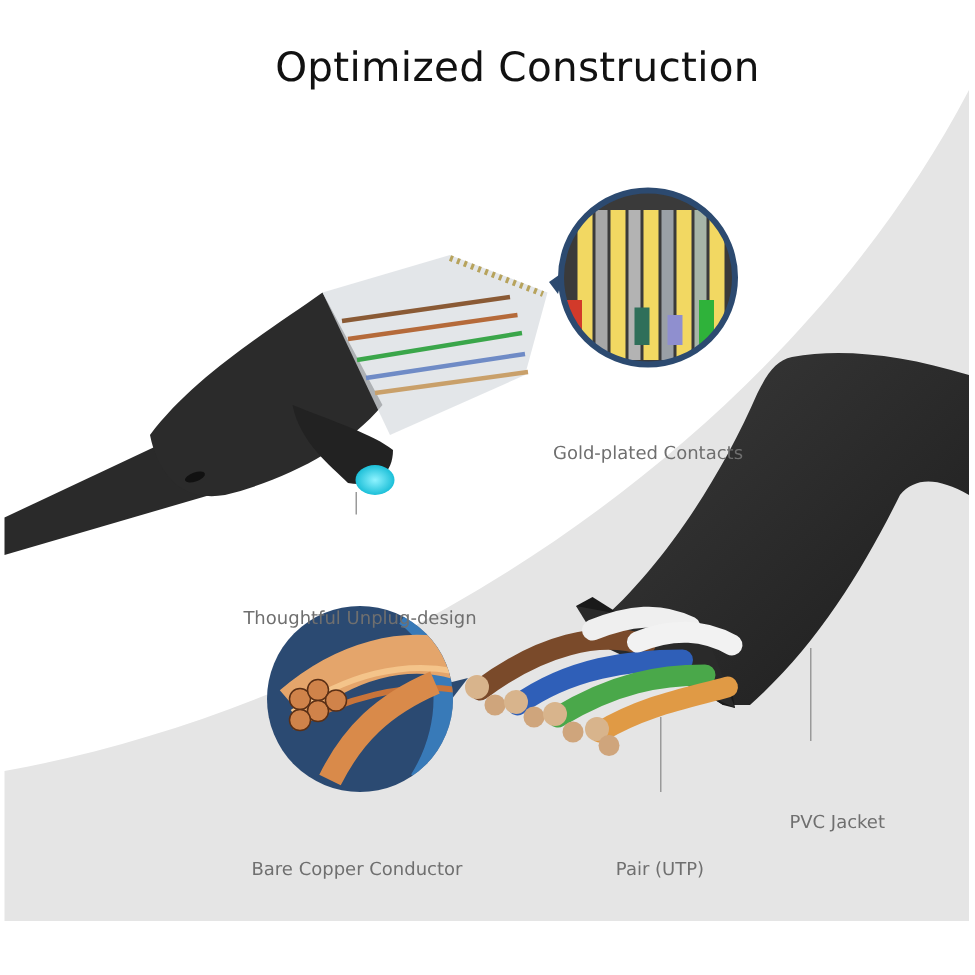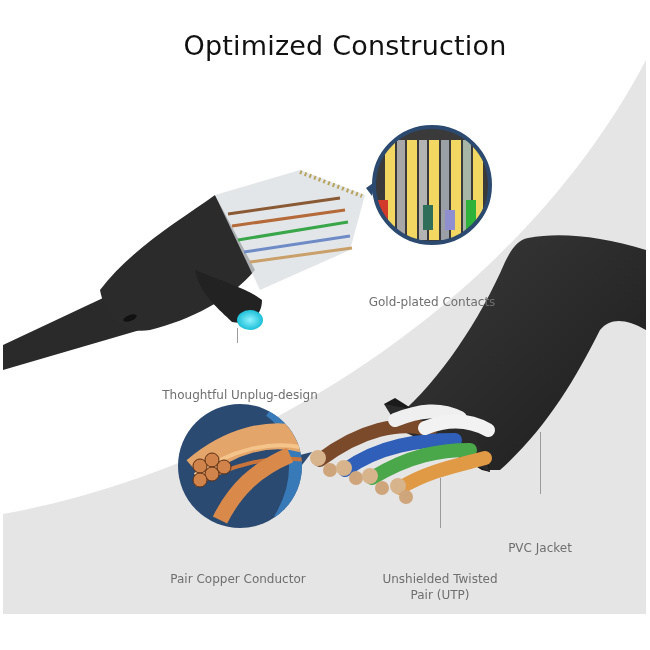--- a/index.html
+++ b/index.html
@@ -111,19 +111,18 @@
   </g>
 </svg>
 
 <div class="leader" style="left:237px; top:328px; height:15px;"></div>
 <div class="leader" style="left:440px; top:478px; height:50px;"></div>
 <div class="leader" style="left:540px; top:432px; height:62px;"></div>
 
 <div class="label" style="left:352px; top:252px; width:160px;">
   <div>Gold-plated Contacts</div>
 </div>
-<div class="label" style="left:140px; top:345px; width:200px;">Thoughtful Unplug-design</div>
-<div class="label" style="left:148px; top:529px; width:180px;">Pair Copper Conductor</div>
+<div class="label" style="left:140px; top:362px; width:200px;">Thoughtful Unplug-design</div>
+<div class="label" style="left:148px; top:529px; width:180px;">Bare Copper Conductor</div>
 <div class="label" style="left:360px; top:529px; width:160px;">
-  <div>Unshielded Twisted</div>
   <div>Pair (UTP)</div>
 </div>
-<div class="label" style="left:490px; top:498px; width:100px;">PVC Jacket</div>
+<div class="label" style="left:490px; top:498px; width:100px;text-align:right;">PVC Jacket</div>
 
 </body></html>

